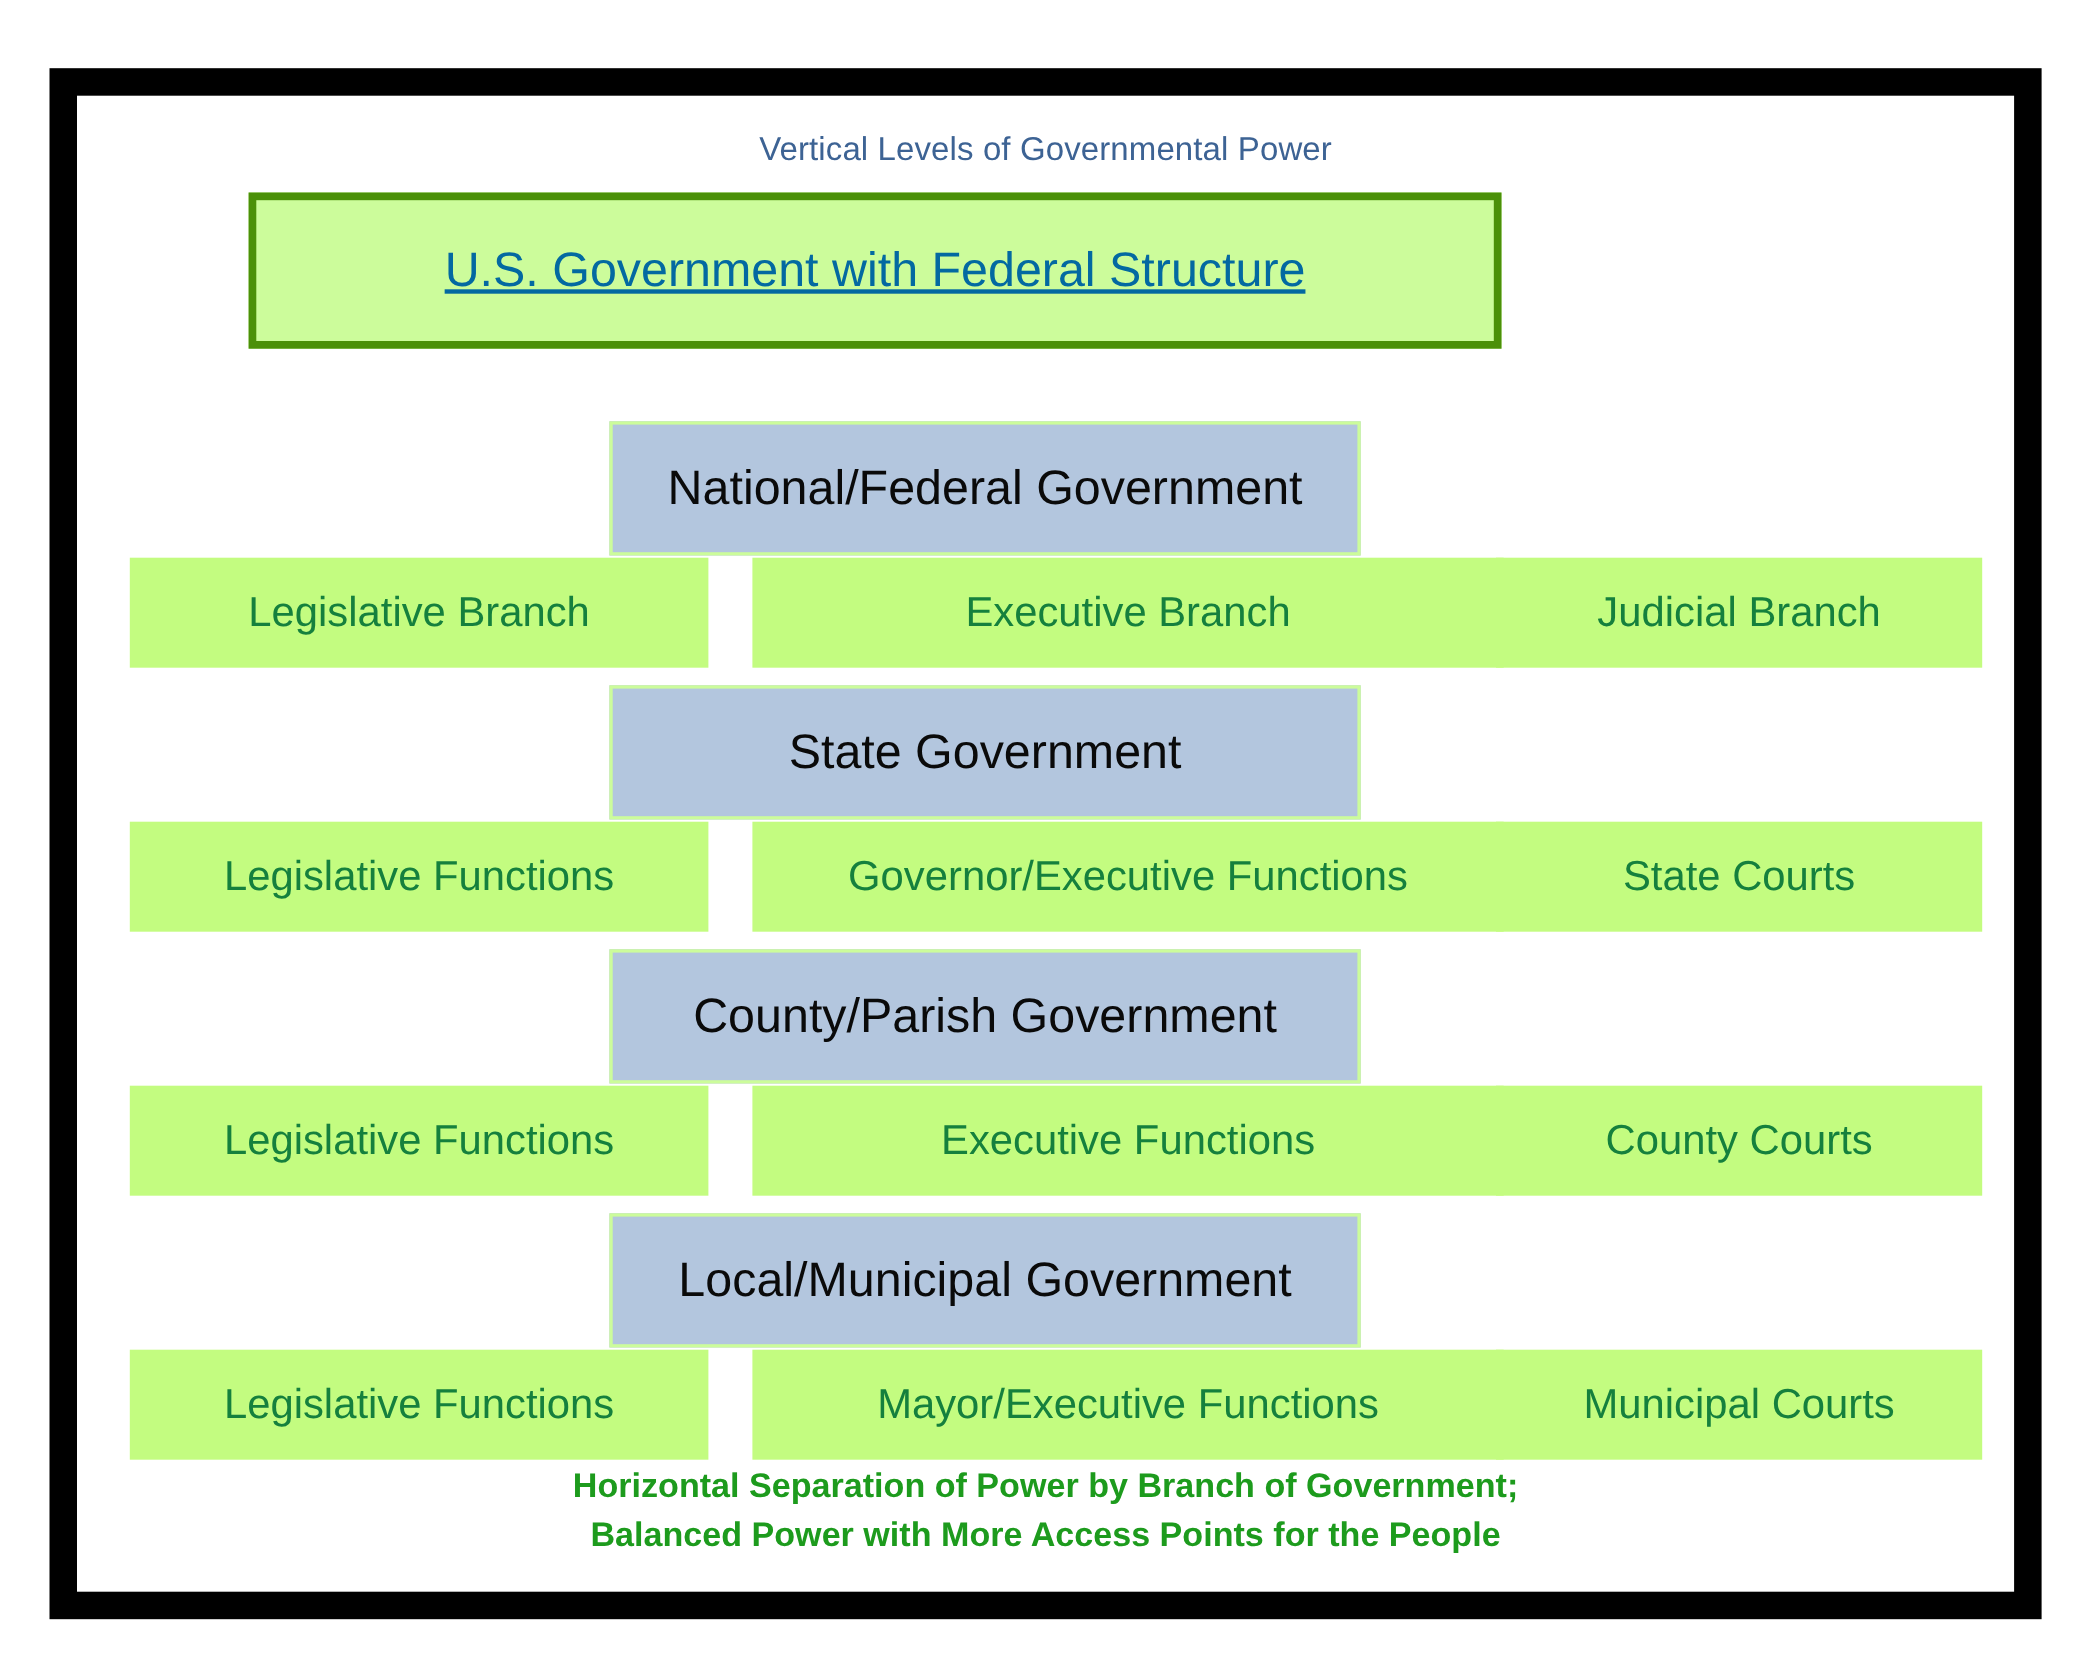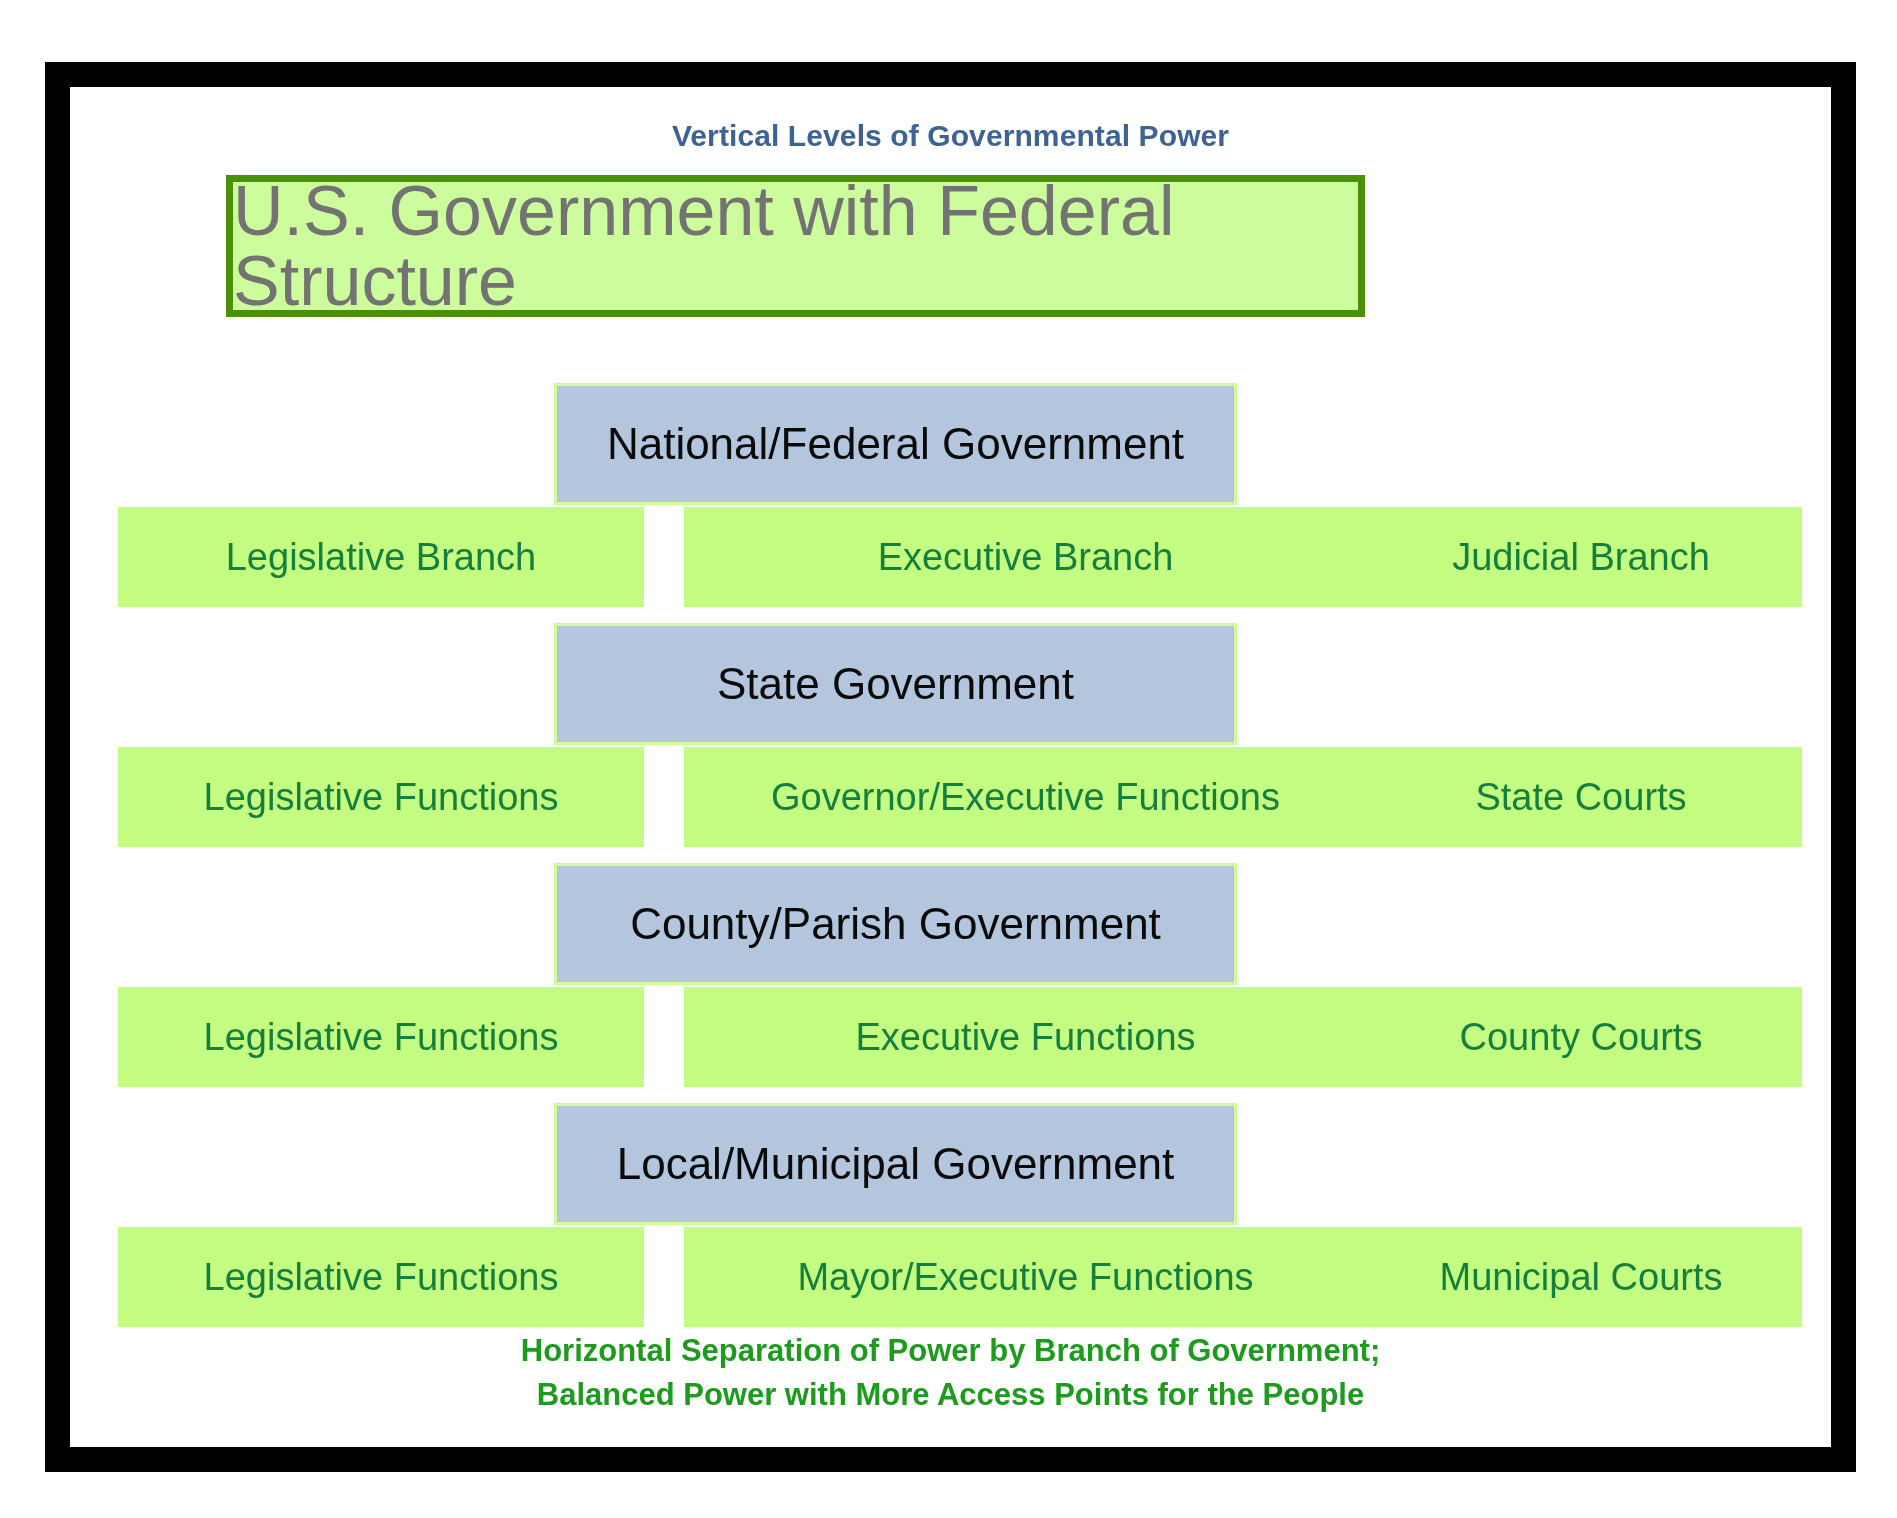--- a/index.html
+++ b/index.html
@@ -42,44 +42,45 @@
   }
 
   
   .vertical-caption {
     position: absolute;
     left: 0;
     top: 32px;
     width: 100%;
     text-align: center;
     font-size: 30px;
-    font-weight: bold;
+    font-weight: normal;
     color: #3D6394;
     letter-spacing: 0.1px;
   }
 
   
   .title-box {
     position: absolute;
     left: 156px;
     top: 88px;
     width: 1139px;
     height: 142px;
     background: #CCFC9B;
     border: 7px solid #4B9009;
     box-sizing: border-box;
     display: flex;
     align-items: center;
     justify-content: center;
   }
   .title-box .title-text {
-    font-size: 70px;
-    color: #737373;
+    font-size: 44px;
+    color: #0369a1;
     font-weight: normal;
     line-height: 1;
+    text-decoration: underline;
   }
 
   
   .grid {
     position: absolute;
     left: 0;
     top: 280px;
     width: 100%;
   }
 

